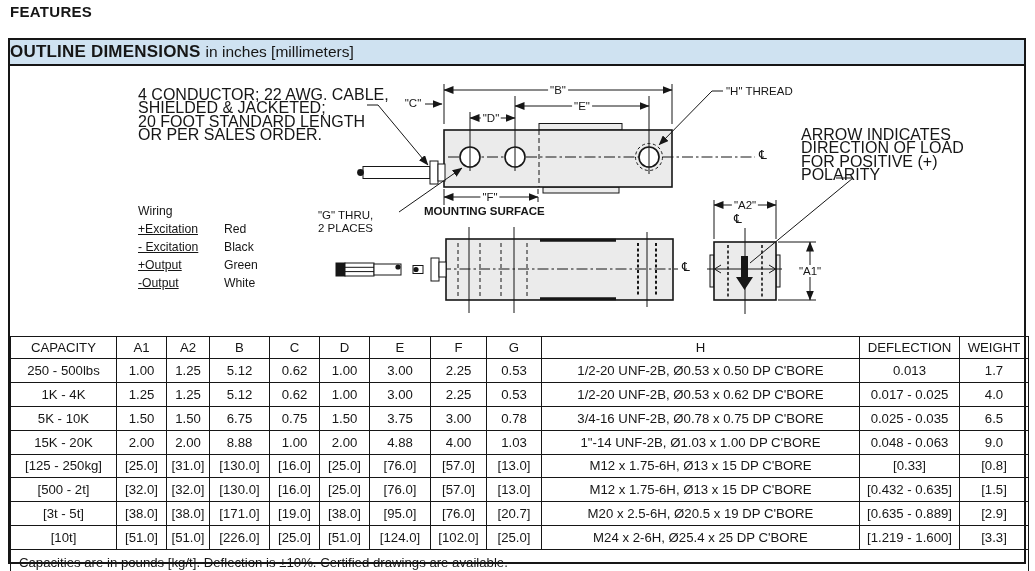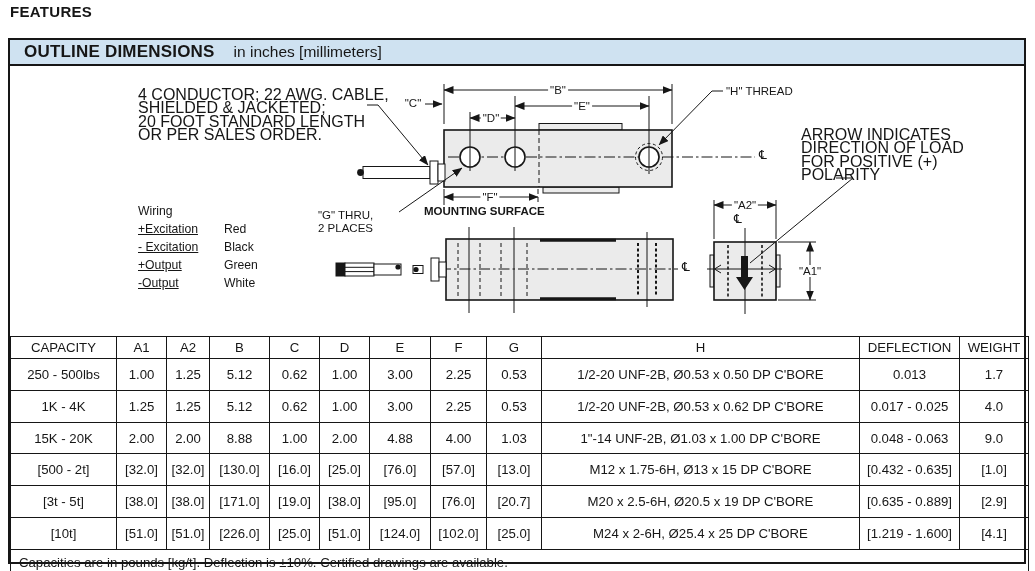--- a/index.html
+++ b/index.html
@@ -15,24 +15,24 @@
   .features{
     position:absolute;left:10px;top:3px;
     font-size:15px;font-weight:bold;letter-spacing:.3px;
   }
   .panel{
     position:absolute;left:8px;top:38px;width:1018px;height:526px;
     border:2px solid var(--ink);box-sizing:border-box;background:#fff;
   }
   .panel-header{
     height:26px;background:var(--hdr);border-bottom:2px solid var(--ink);
-    display:flex;align-items:center;padding-left:14px;box-sizing:border-box;
+    display:flex;align-items:center;box-sizing:border-box;
   }
   .panel-header .t-bold{font-weight:bold;font-size:17px;letter-spacing:.2px;}
-  .panel-header .t-rest{font-size:15.5px;margin-left:19px;}
+  .panel-header .t-rest{font-size:15.5px;margin-left:5px;}
   .drawing{position:relative;width:100%;height:270px;}
   .drawing svg{position:absolute;left:0;top:0;}
   .lbl{position:absolute;font-size:11.5px;line-height:13px;white-space:nowrap;color:var(--ink);}
   .dim{
     position:absolute;transform:translate(-50%,-50%);background:#fff;
     padding:0 2px;font-size:11.5px;white-space:nowrap;color:var(--ink);
   }
   .note{position:absolute;font-size:16px;line-height:13.4px;white-space:nowrap;color:var(--ink);}
   .cl{font-family:"DejaVu Sans", sans-serif;font-size:12.5px;}
   .wiring{position:absolute;left:128px;top:136px;font-size:12.2px;line-height:18px;}
@@ -275,46 +275,74 @@
         <td>0.62</td>
         <td>1.00</td>
         <td>3.00</td>
         <td>2.25</td>
         <td>0.53</td>
         <td>1/2-20 UNF-2B, Ø0.53 x 0.62 DP C'BORE</td>
         <td>0.017 - 0.025</td>
         <td>4.0</td>
       </tr>
         <tr>
+        <td>5K - 10K</td>
+        <td>1.50</td>
+        <td>1.50</td>
+        <td>6.75</td>
+        <td>0.75</td>
+        <td>1.50</td>
+        <td>3.75</td>
+        <td>3.00</td>
+        <td>0.78</td>
+        <td>3/4-16 UNF-2B, Ø0.78 x 0.75 DP C'BORE</td>
+        <td>0.025 - 0.035</td>
+        <td>6.5</td>
+      </tr>
+        <tr>
         <td>15K - 20K</td>
         <td>2.00</td>
         <td>2.00</td>
         <td>8.88</td>
         <td>1.00</td>
         <td>2.00</td>
         <td>4.88</td>
         <td>4.00</td>
         <td>1.03</td>
         <td>1"-14 UNF-2B, Ø1.03 x 1.00 DP C'BORE</td>
         <td>0.048 - 0.063</td>
         <td>9.0</td>
       </tr>
         <tr>
+        <td>[125 - 250kg]</td>
+        <td>[25.0]</td>
+        <td>[31.0]</td>
+        <td>[130.0]</td>
+        <td>[16.0]</td>
+        <td>[25.0]</td>
+        <td>[76.0]</td>
+        <td>[57.0]</td>
+        <td>[13.0]</td>
+        <td>M12 x 1.75-6H, Ø13 x 15 DP C'BORE</td>
+        <td>[0.33]</td>
+        <td>[0.8]</td>
+      </tr>
+        <tr>
         <td>[500 - 2t]</td>
         <td>[32.0]</td>
         <td>[32.0]</td>
         <td>[130.0]</td>
         <td>[16.0]</td>
         <td>[25.0]</td>
         <td>[76.0]</td>
         <td>[57.0]</td>
         <td>[13.0]</td>
         <td>M12 x 1.75-6H, Ø13 x 15 DP C'BORE</td>
         <td>[0.432 - 0.635]</td>
-        <td>[1.0]</td>
+        <td>[1.5]</td>
       </tr>
         <tr>
         <td>[3t - 5t]</td>
         <td>[38.0]</td>
         <td>[38.0]</td>
         <td>[171.0]</td>
         <td>[19.0]</td>
         <td>[38.0]</td>
         <td>[95.0]</td>
         <td>[76.0]</td>
@@ -328,21 +356,21 @@
         <td>[51.0]</td>
         <td>[51.0]</td>
         <td>[226.0]</td>
         <td>[25.0]</td>
         <td>[51.0]</td>
         <td>[124.0]</td>
         <td>[102.0]</td>
         <td>[25.0]</td>
         <td>M24 x 2-6H, Ø25.4 x 25 DP C'BORE</td>
         <td>[1.219 - 1.600]</td>
-        <td>[4.1]</td>
+        <td>[3.3]</td>
       </tr>
       </tbody>
     <tfoot>
       <tr class="foot">
         <td colspan="12">Capacities are in pounds [kg/t]. Deflection is ±10%. Certified drawings are available.</td>
       </tr>
     </tfoot>
   </table>
 </div>
 

